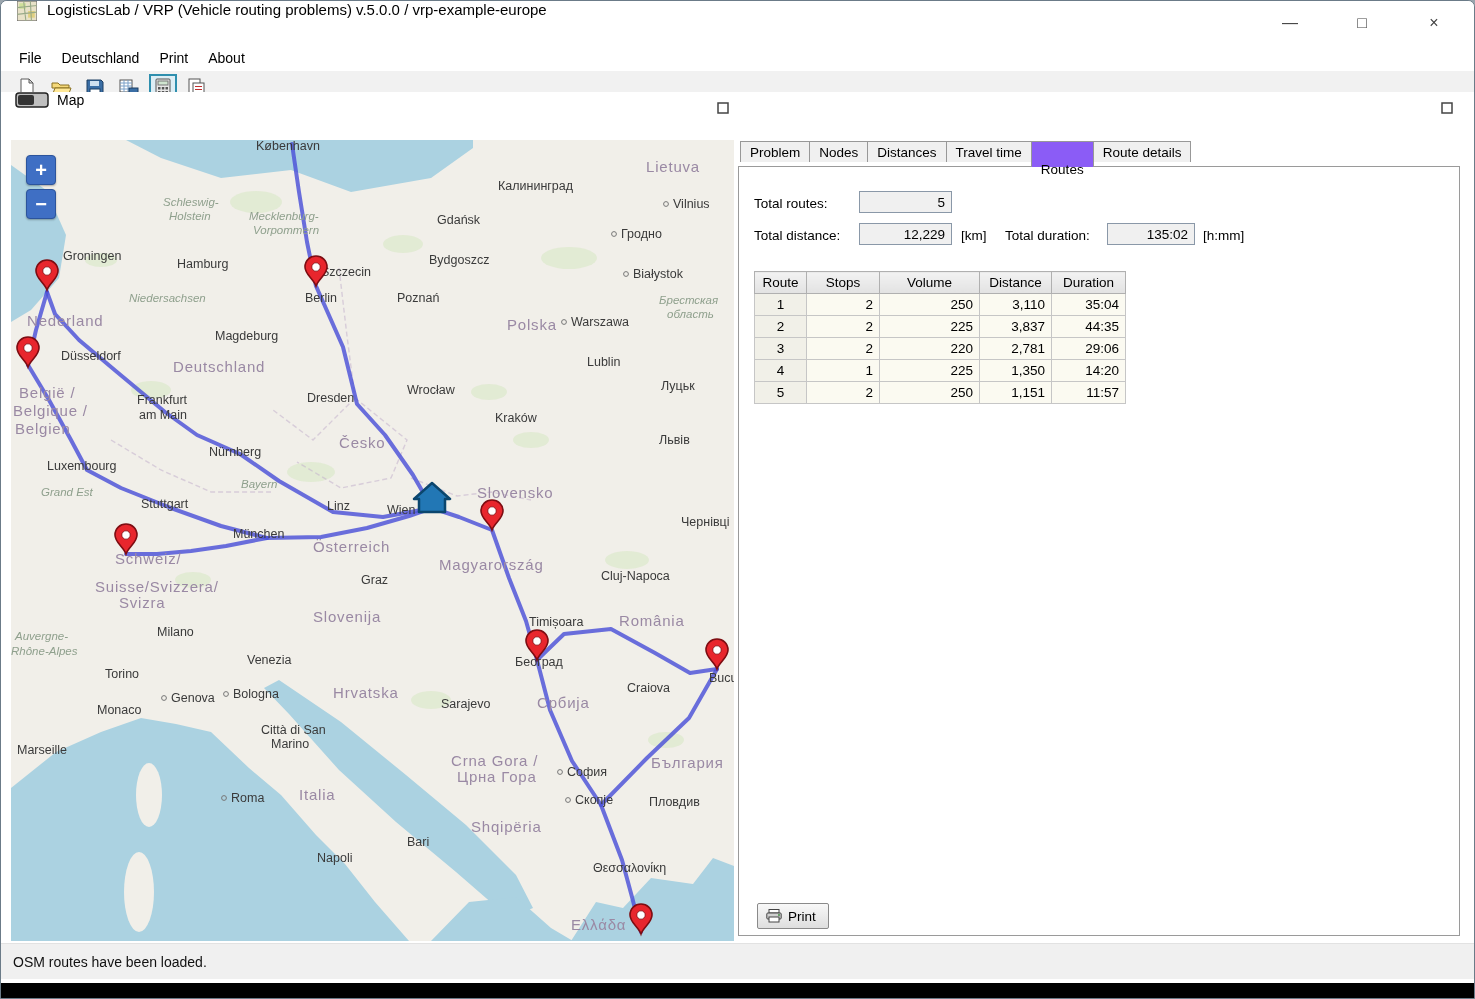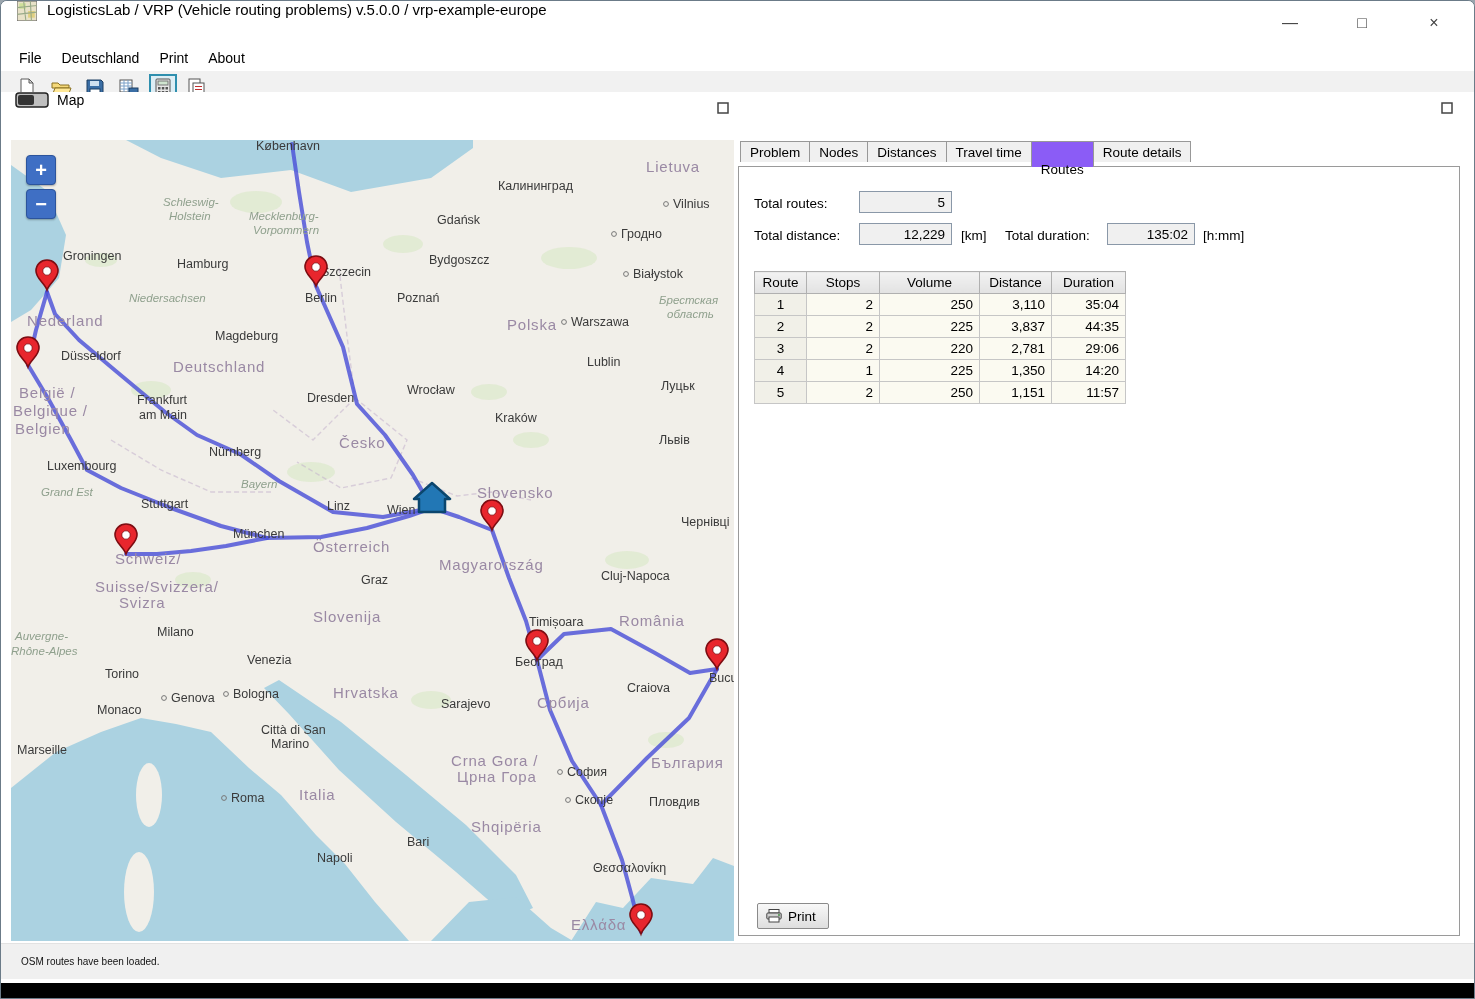--- a/index.html
+++ b/index.html
@@ -46,21 +46,21 @@
   #routes-table th{background:linear-gradient(#f2f2f2,#e2e2e2);border:1px solid #b0b0b0;font-weight:normal;text-align:center;padding:2px 5px;height:22px}
   #routes-table td{border:1px solid #c6c6c6;padding:2px 6px;height:22px;background:#fbfaf1;text-align:right}
   #routes-table td:first-child{text-align:center;background:#f1f0e8}
   #routes-table th:nth-child(1){width:52px}
   #routes-table th:nth-child(2){width:73px}
   #routes-table th:nth-child(3){width:100px}
   #routes-table th:nth-child(4){width:72px}
   #routes-table th:nth-child(5){width:74px}
   .print-btn{position:absolute;left:18px;top:736px;height:26px;padding:0 12px 0 8px;display:flex;align-items:center;gap:6px;background:linear-gradient(#f8f8f8,#dedede);border:1px solid #8a8a8a;border-radius:2px;font-size:13.5px;color:#000}
   
-  .statusbar{position:absolute;left:0;right:0;top:942px;height:36px;background:#f0f0f0;border-top:1px solid #e2e2e2;display:flex;align-items:center;padding-left:20px;font-size:10px;color:#111}
+  .statusbar{position:absolute;left:0;right:0;top:942px;height:36px;background:#f0f0f0;border-top:1px solid #e2e2e2;display:flex;align-items:center;padding-left:12px;font-size:14px;color:#111}
   .bottom-strip{position:absolute;left:0;right:0;bottom:0;height:15px;background:#000}
 </style>
 </head>
 <body>
 
 <div class="window">
 
   <div class="titlebar">
     <span class="app-icon">
       <svg width="20" height="20" viewBox="0 0 18 18">

